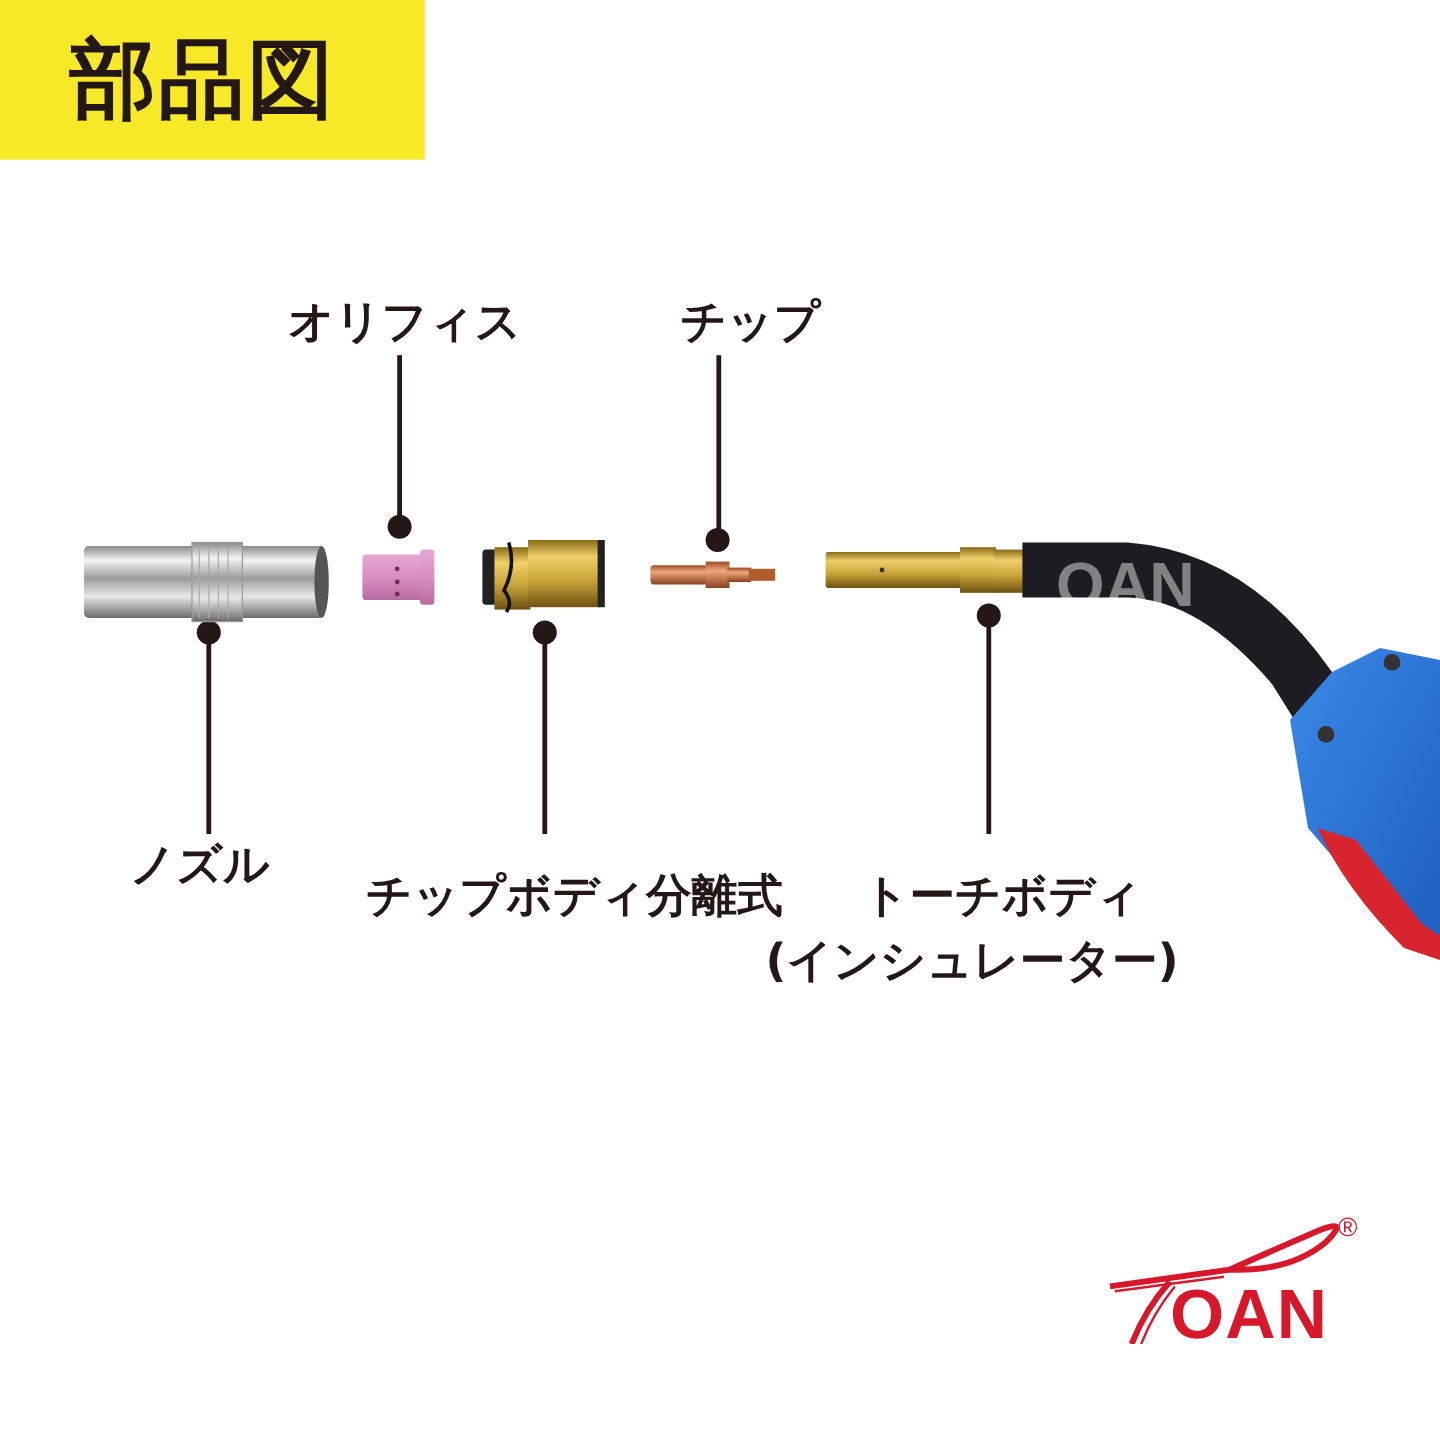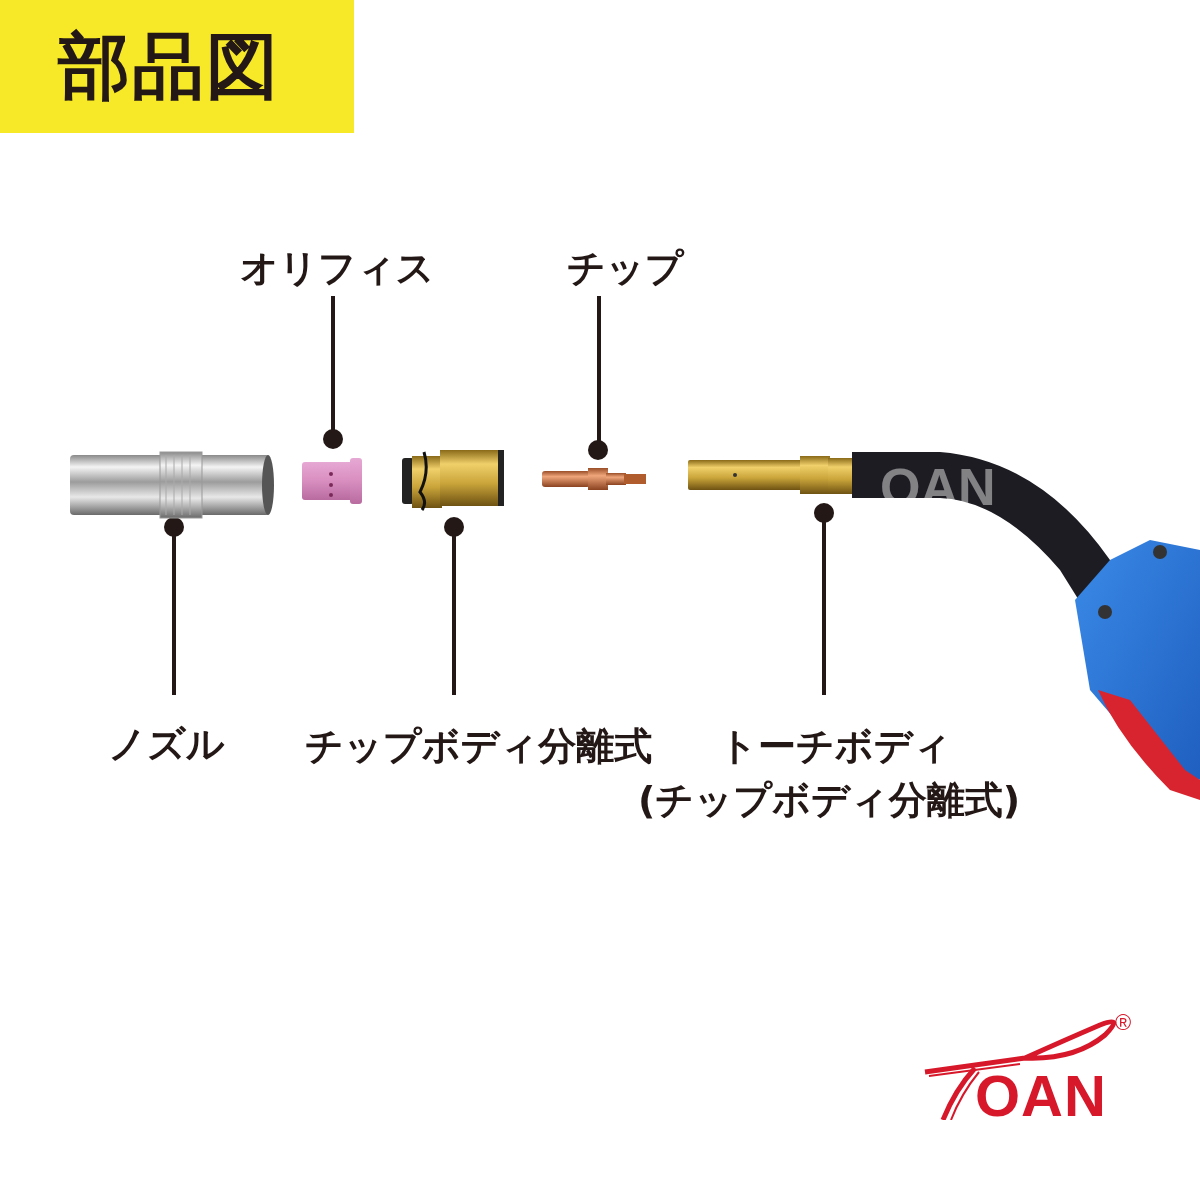--- a/index.html
+++ b/index.html
@@ -45,24 +45,24 @@
 
 <div class="dot" style="left:164px; top:517px;"></div>
 <div class="leader" style="left:172px; top:527px; height:168px;"></div>
 
 <div class="dot" style="left:444px; top:517px;"></div>
 <div class="leader" style="left:452px; top:527px; height:168px;"></div>
 
 <div class="dot" style="left:814px; top:503px;"></div>
 <div class="leader" style="left:822px; top:513px; height:182px;"></div>
 
-<div class="label" style="left:108px; top:720px;">ノズル</div>
+<div class="label" style="left:108px; top:696px;">ノズル</div>
 <div class="label" style="left:305px; top:722px;">チップボディ分離式</div>
 <div class="label" style="left:719px; top:722px;">トーチボディ</div>
-<div class="label" style="left:638px; top:776px;">(チップボディ分離式)</div>
+<div class="label" style="left:638px; top:776px;">(インシュレーター)</div>
 
 <svg class="part" style="left:0; top:0;" width="1200" height="1200">
   <defs>
     <linearGradient id="chrome" x1="0" y1="0" x2="0" y2="1">
       <stop offset="0" stop-color="#8a8a8a"></stop>
         <stop offset="0.2" stop-color="#f4f4f4"></stop>
       <stop offset="0.45" stop-color="#9c9c9c"></stop>
         <stop offset="0.7" stop-color="#e8e8e8"></stop>
         <stop offset="1" stop-color="#6a6a6a"></stop>
     </linearGradient>

